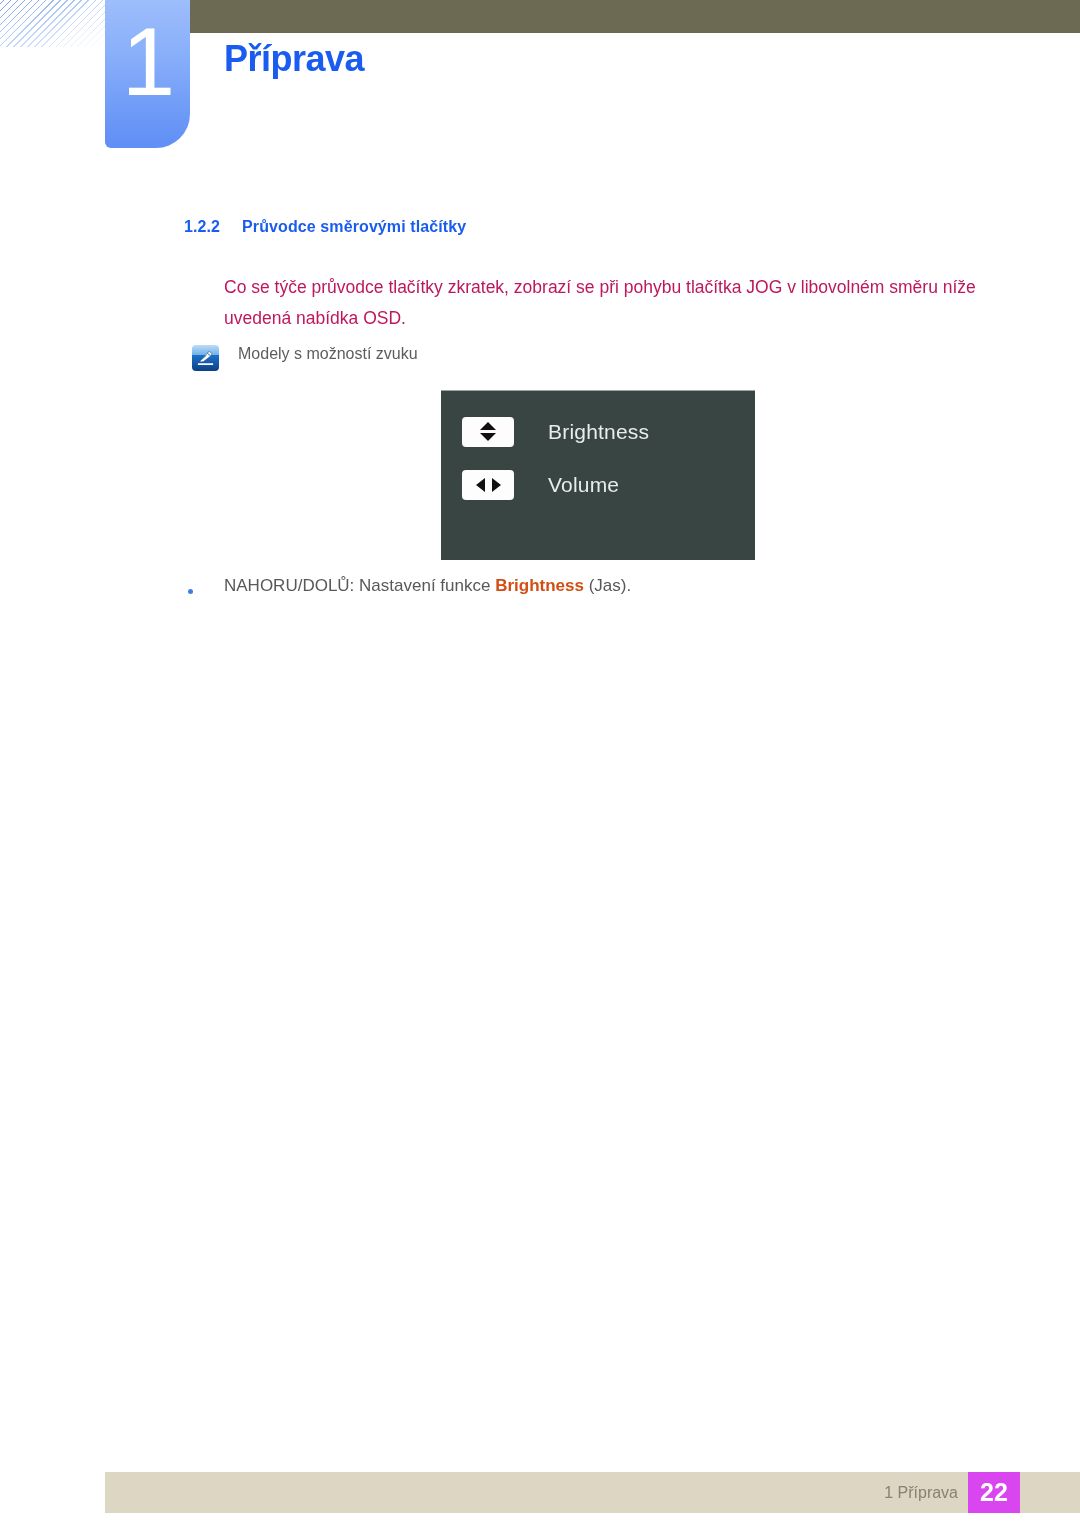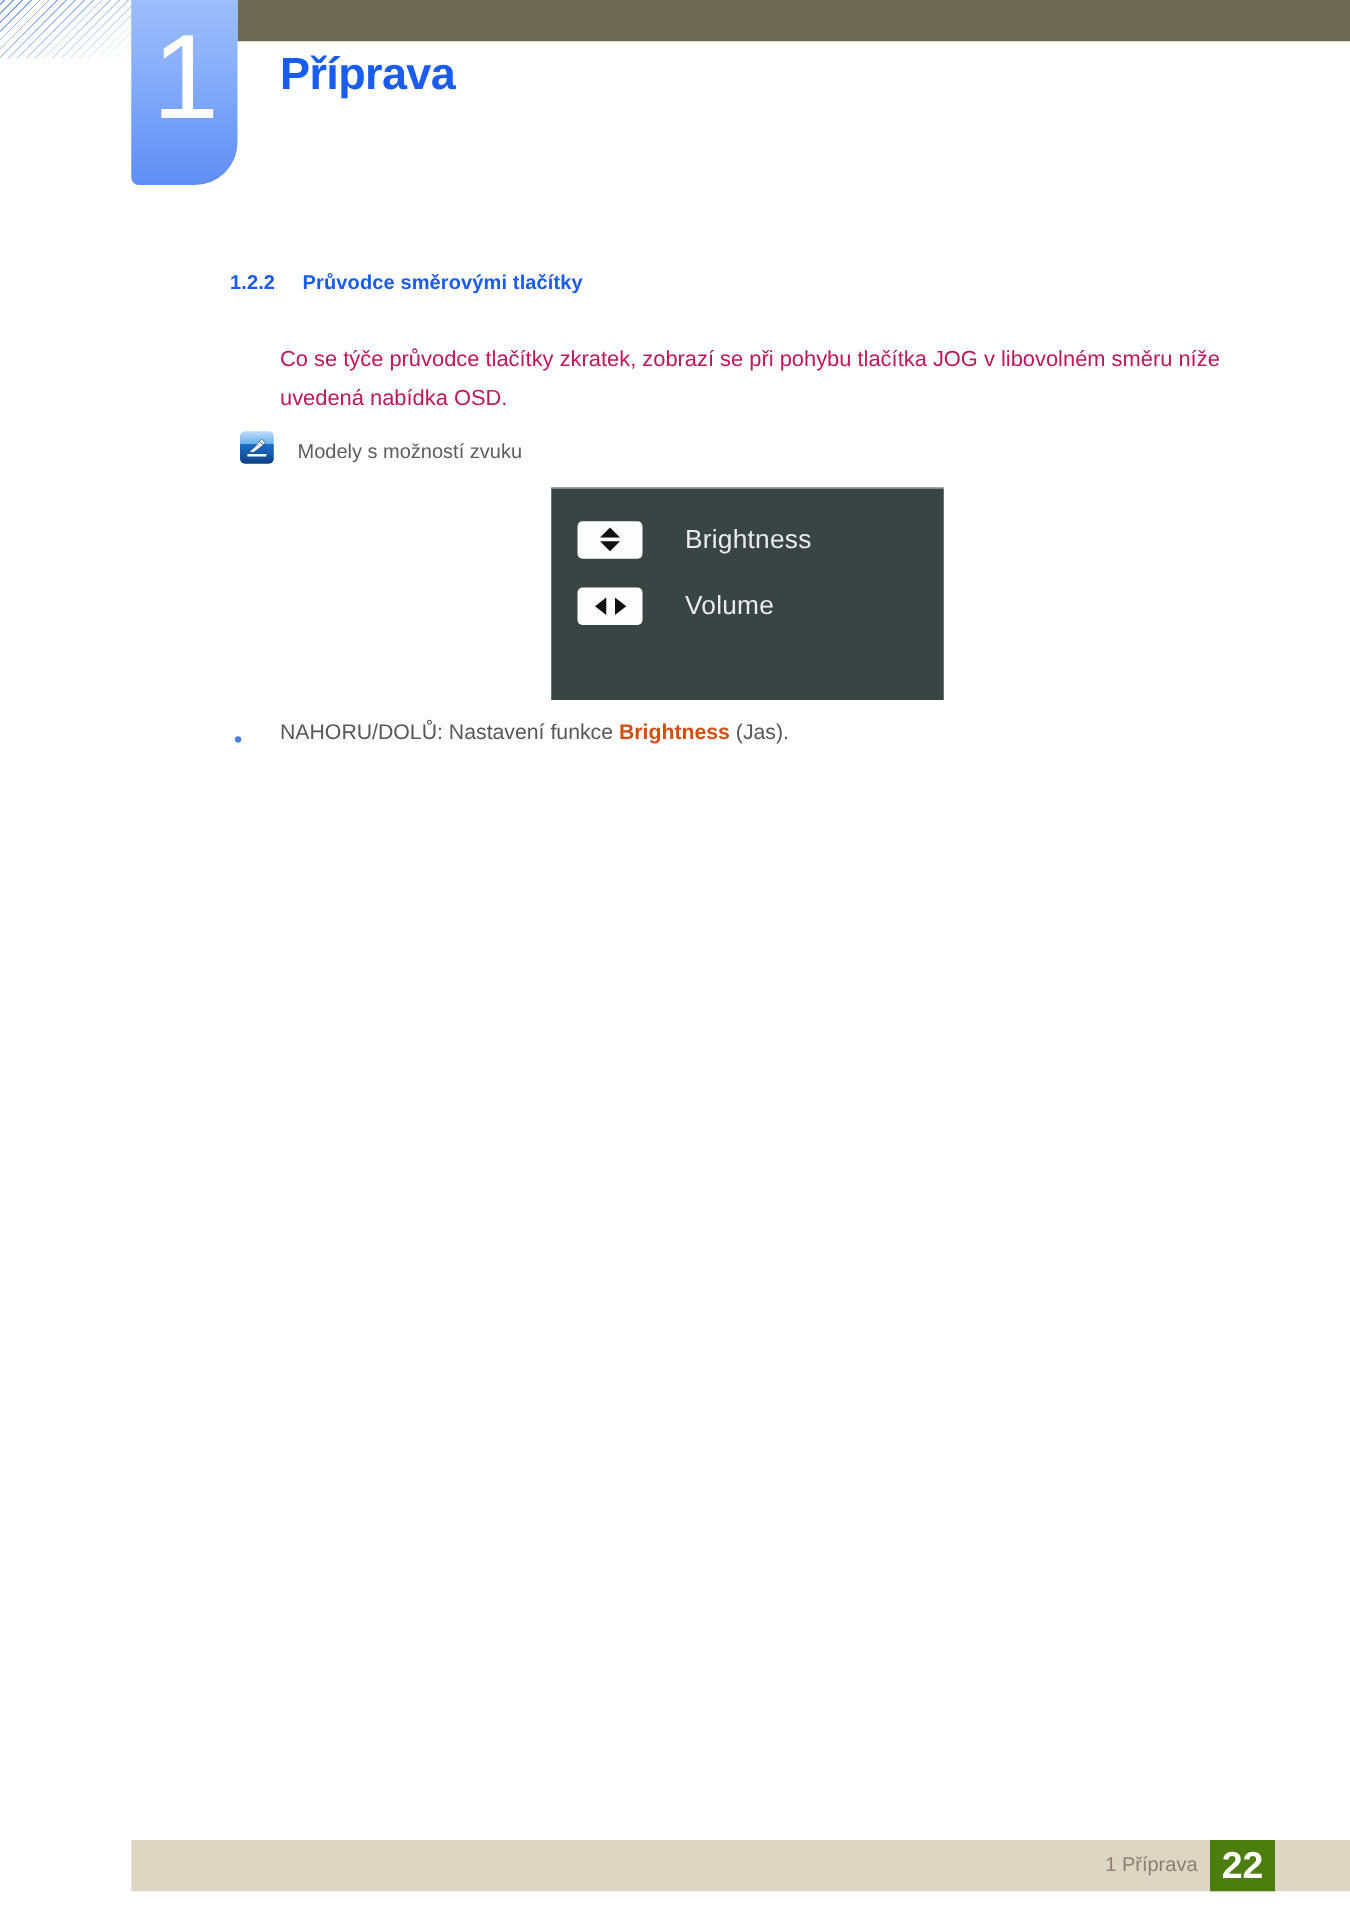--- a/index.html
+++ b/index.html
@@ -94,21 +94,21 @@
     line-height: 31px;
     color: #be185d;
     margin-left: 40px;
   }
 
   .note-row {
     position: absolute;
     left: 192px;
     top: 345px;
     display: flex;
-    align-items: flex-end;
+    align-items: flex-start;
   }
   .note-icon {
     width: 27px;
     height: 26px;
     border-radius: 4px;
     background: linear-gradient(to bottom, #bcdcf8 0%, #6fb2ea 38%, #1b6fc6 40%, #1457a8 72%, #0d3f80 100%);
     position: relative;
     overflow: hidden;
     flex: none;
   }
@@ -239,26 +239,26 @@
     color: #8c7f73;
     font-weight: 400;
     white-space: nowrap;
   }
   .footer-page {
     position: absolute;
     left: 968px;
     bottom: 14px;
     width: 52px;
     height: 41px;
-    background: #4d7c0f;
+    background: #d946ef;
     display: flex;
     align-items: center;
     justify-content: center;
     color: #ffffff;
-    font-size: 30px;
+    font-size: 25px;
     font-weight: 700;
   }
 </style>
 </head>
 <body>
 
 <div class="hatch"></div>
 <div class="olive-bar"></div>
 
 <div class="chapter-tab">

